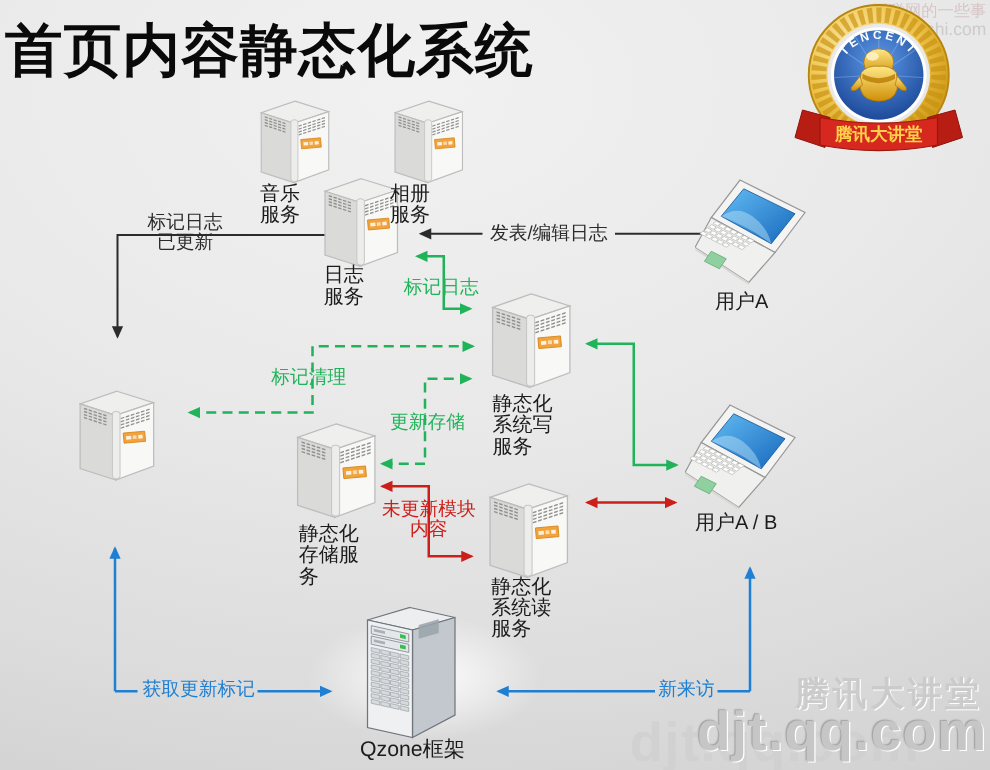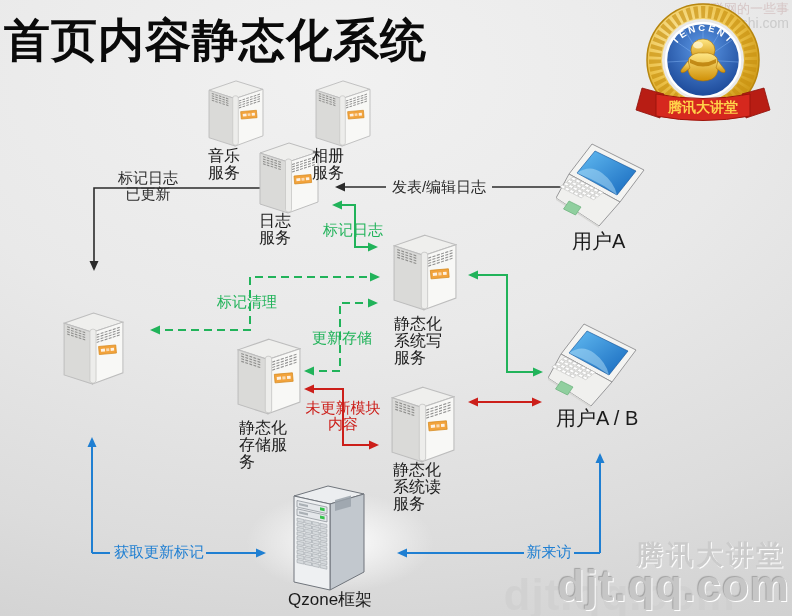--- a/index.html
+++ b/index.html
@@ -26,21 +26,21 @@
   .node-label{
     position:absolute; z-index:2; white-space:pre-line; text-align:left;
     font-size:16px; line-height:17px; color:#1b1b1b;
   }
   .edge-label{
     position:absolute; z-index:2; white-space:pre-line; text-align:center;
     font-size:15px; line-height:16px;
   }
   .c-black{color:#2b2b2b;} .c-green{color:#21b35a;} .c-red{color:#cc1f1a;} .c-blue{color:#1f7fd2;}
   .qzone-label{font-size:17px;}
-  .user-label{font-size:20px; white-space:nowrap;}
+  .user-label{font-size:16px; white-space:nowrap;}
   .wm-bottom-brand{
     position:absolute; right:6px; top:537px; z-index:3;
     font-size:27px; font-weight:700; letter-spacing:3px; color:#cbcbcb;
     text-shadow:1px 1px 0 rgba(255,255,255,.95);
   }
   .wm-bottom-url{
     position:absolute; right:2px; top:561px; z-index:3;
     font-size:44px; font-weight:700; letter-spacing:1px; color:#c6c6c6;
     text-shadow:-1px -1px 1px #a2a2a2, 1px 1px 0 #ffffff;
   }

